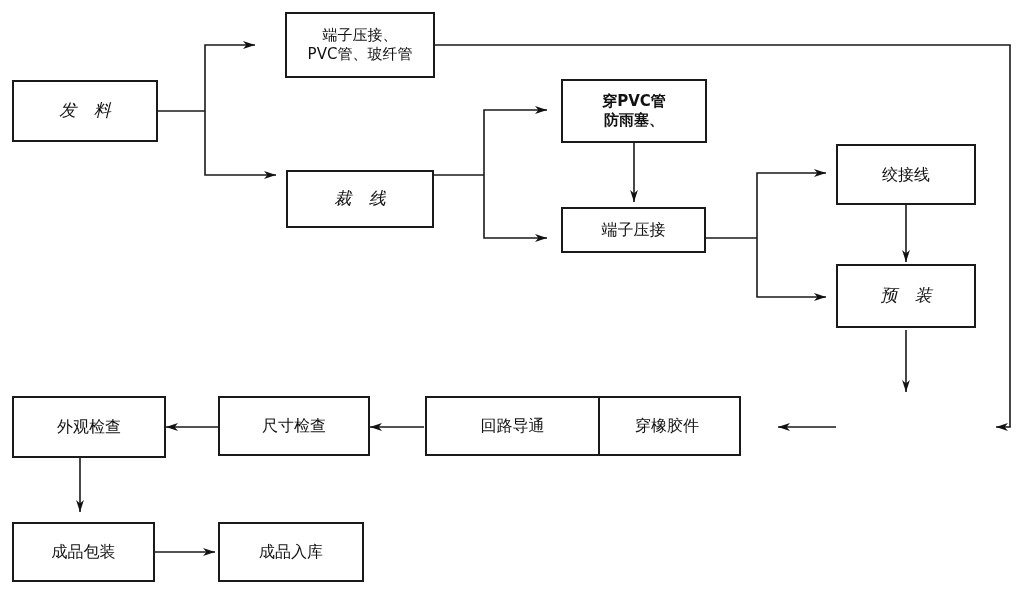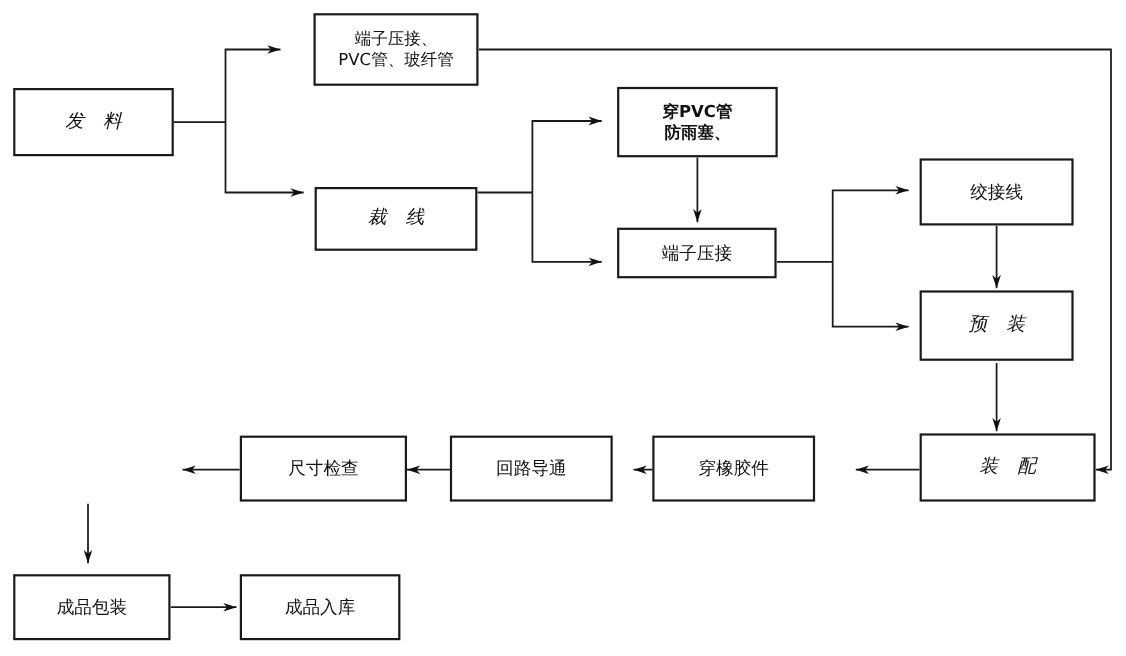--- a/index.html
+++ b/index.html
@@ -123,36 +123,36 @@
   </div>
 
   <div class="node f17 wide-sp" style="left:836px; top:264px; width:140px; height:64px;">
     <span class="lbl">预    装</span>
   </div>
 
   <div class="node f16" style="left:836px; top:144px; width:140px; height:61px;">
     <span class="lbl">绞接线</span>
   </div>
 
-  <div class="node f17 wide-sp" style="left:836px; top:394px; width:160px; height:62px;">
-    <span class="lbl">装    配</span>
-  </div>
 
   <div class="node f16" style="left:593px; top:396px; width:148px; height:60px;">
     <span class="lbl">穿橡胶件</span>
   </div>
 
-  <div class="node f16" style="left:409px; top:396px; width:148px; height:60px;">
+  <div class="node f16" style="left:425px; top:396px; width:175px; height:60px;">
     <span class="lbl">回路导通</span>
   </div>
 
   <div class="node f16" style="left:218px; top:396px; width:152px; height:60px;">
     <span class="lbl">尺寸检查</span>
   </div>
 
+  <div class="node f16" style="left:12px; top:396px; width:154px; height:62px;">
+    <span class="lbl">外观检查</span>
+  </div>
 
   <div class="node f16" style="left:218px; top:522px; width:146px; height:60px;">
     <span class="lbl">成品入库</span>
   </div>
 
   <div class="node f16" style="left:12px; top:522px; width:143px; height:60px;">
     <span class="lbl">成品包装</span>
   </div>
 
   <div id="watermark"></div>

